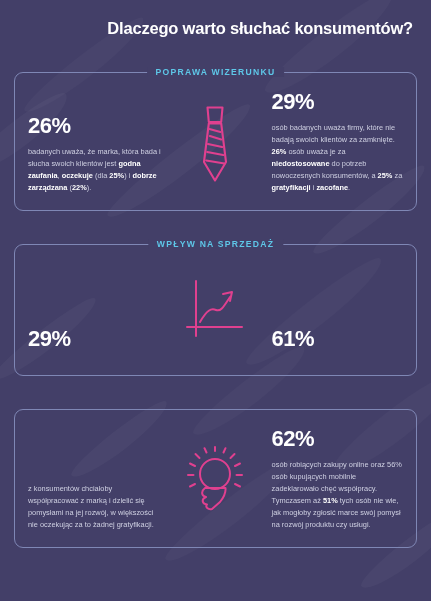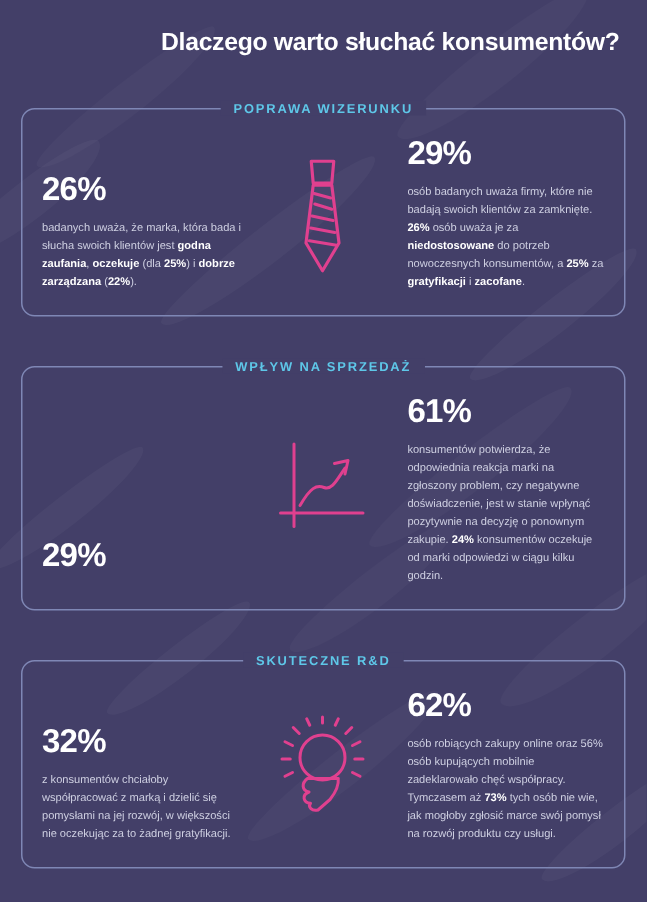--- a/index.html
+++ b/index.html
@@ -180,30 +180,27 @@
           <svg width="60" height="64" viewBox="0 0 60 64" fill="none" stroke="#e0408f" stroke-width="2" stroke-linecap="round" stroke-linejoin="round">
             <path d="M11 1 L11 56"></path>
             <path d="M2 47 L57 47"></path>
             <path d="M15 42 C22 30, 26 28, 31 30 C36 32, 39 26, 45 17"></path>
             <path d="M38 14 L47 12 L45 21"></path>
           </svg>
         </span>
       </div>
       <div class="col right">
         <div class="stat">61%</div>
-        <div class="blurb">konsumentów potwierdza, że odpowiednia reakcja marki na zgłoszony problem, czy negatywne doświadczenie, jest w stanie wpłynąć pozytywnie na decyzję o ponownym zakupie. <b>24%</b> konsumentów oczekuje od marki odpowiedzi w ciągu kilku godzin.</div>
       </div>
     </div>
   </div>
 
   <div class="card" id="card-3">
-    <div class="card-header">SKUTECZNE R&amp;D</div>
     <div class="card-body">
       <div class="col left">
-        <div class="stat">32%</div>
         <div class="blurb">z konsumentów chciałoby współpracować z marką i dzielić się pomysłami na jej rozwój, w większości nie oczekując za to żadnej gratyfikacji.</div>
       </div>
       <div class="icon-col">
         <span>
           <svg width="58" height="66" viewBox="0 0 58 66" fill="none" stroke="#e0408f" stroke-width="2" stroke-linecap="round" stroke-linejoin="round">
             <circle cx="29" cy="27" r="15"></circle>
             <path d="M19 41 C15 44, 15 49, 20 50 C15 52, 16 57, 21 57.5 C19 60, 22 63, 26 62 L34 55 C38 50, 40 46, 39.5 41 Z"></path>
             <path d="M29 4 L29 0"></path>
             <path d="M20.5 5.5 L18.5 1.2"></path>
             <path d="M37.5 5.5 L39.5 1.2"></path>
@@ -213,18 +210,18 @@
             <path d="M49 19 L54 16.5"></path>
             <path d="M7.5 28 L2 28"></path>
             <path d="M50.5 28 L56 28"></path>
             <path d="M9 37 L4 39.5"></path>
             <path d="M49 37 L54 39.5"></path>
           </svg>
         </span>
       </div>
       <div class="col right">
         <div class="stat">62%</div>
-        <div class="blurb">osób robiących zakupy online oraz 56% osób kupujących mobilnie zadeklarowało chęć współpracy. Tymczasem aż <b>73%</b> tych osób nie wie, jak mogłoby zgłosić marce swój pomysł na rozwój produktu czy usługi.</div>
+        <div class="blurb">osób robiących zakupy online oraz 56% osób kupujących mobilnie zadeklarowało chęć współpracy. Tymczasem aż <b>51%</b> tych osób nie wie, jak mogłoby zgłosić marce swój pomysł na rozwój produktu czy usługi.</div>
       </div>
     </div>
   </div>
 
 </div>
 
 </body></html>

